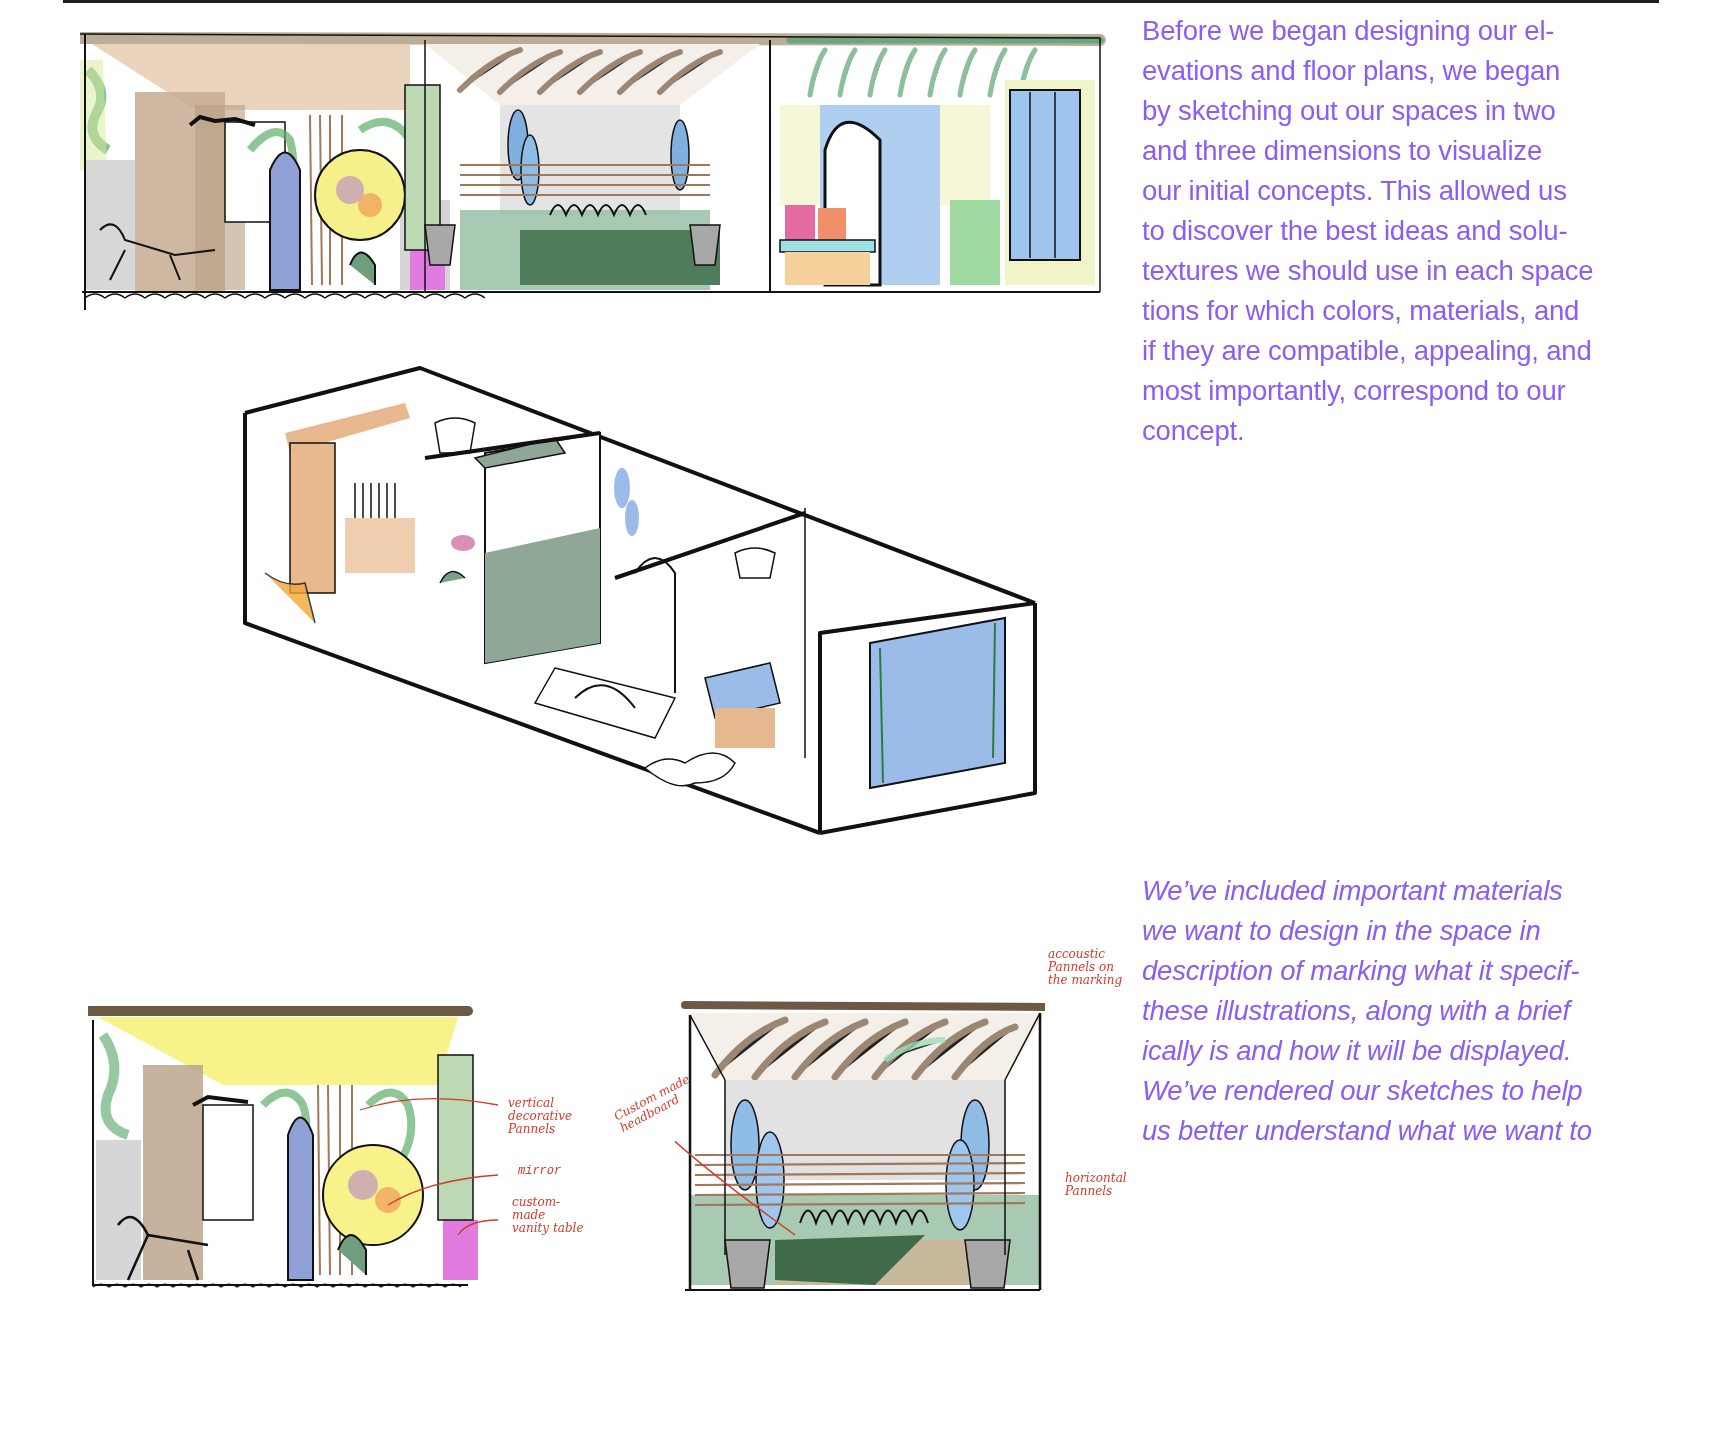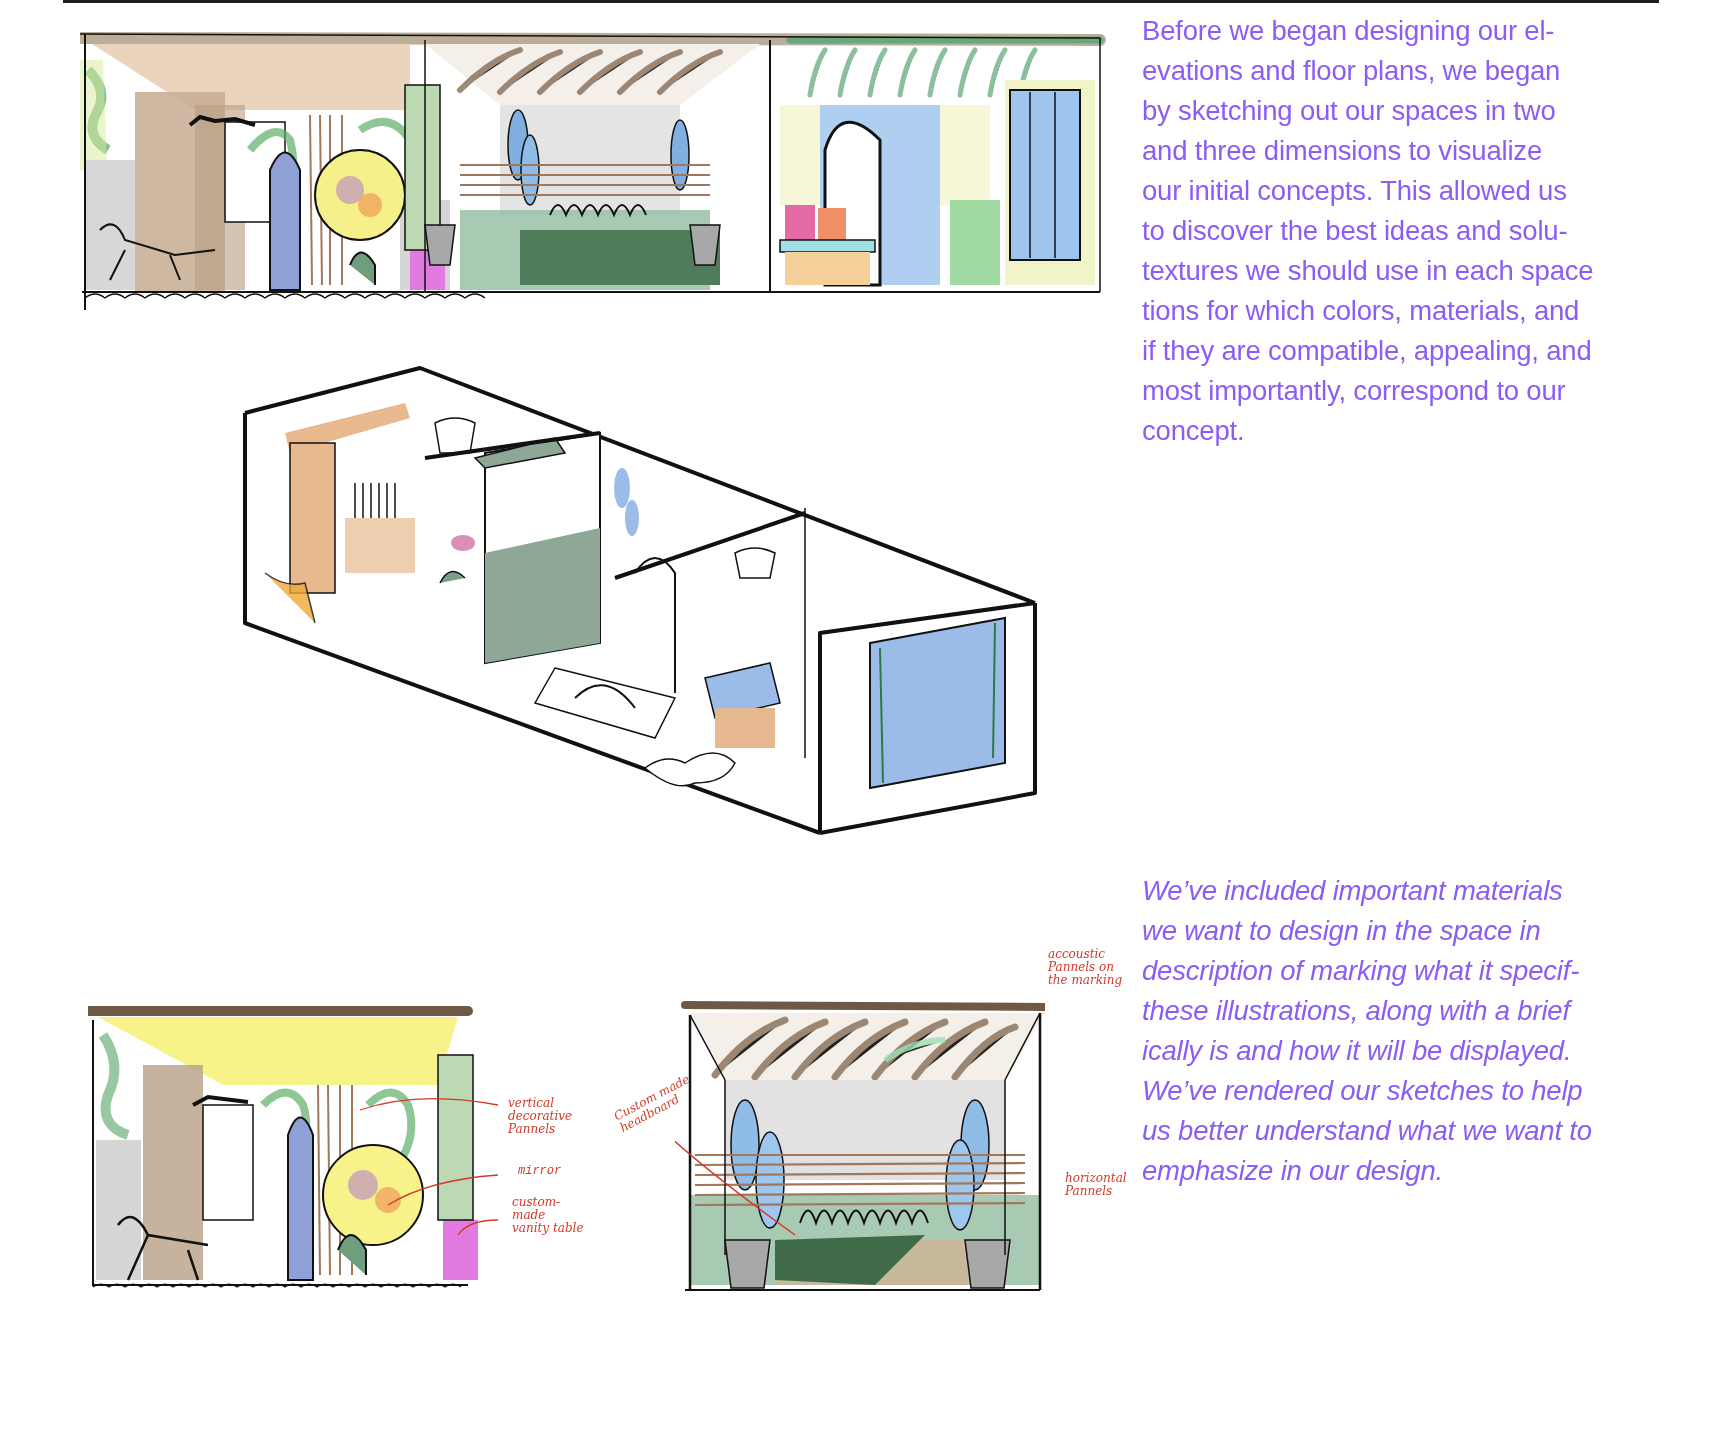--- a/index.html
+++ b/index.html
@@ -37,21 +37,20 @@
 </div>
 
 <div class="para" id="para-2">
   <span class="ln">We’ve included important materials</span>
   <span class="ln">we want to design in the space in</span>
   <span class="ln">description of marking what it specif-</span>
   <span class="ln">these illustrations, along with a brief</span>
   <span class="ln">ically is and how it will be displayed.</span>
   <span class="ln">We’ve rendered our sketches to help</span>
   <span class="ln">us better understand what we want to</span>
-  <span class="ln">emphasize in our design.</span>
 </div>
 
 <div class="sketch" style="left:80px; top:30px; width:1030px; height:285px;">
   <svg viewBox="0 0 1030 285">
 
     <path d="M2 8 L1020 10" stroke="#b5a58f" stroke-width="12" stroke-linecap="round" opacity="0.9"></path>
     <path d="M710 10 L1020 10" stroke="#6aa77c" stroke-width="7" stroke-linecap="round"></path>
     <line x1="0" y1="4" x2="1020" y2="8" stroke="#111" stroke-width="1.5"></line>
 
     <polygon points="12,14 330,14 330,80 115,80" fill="#e8cfb6" opacity="0.9"></polygon>

